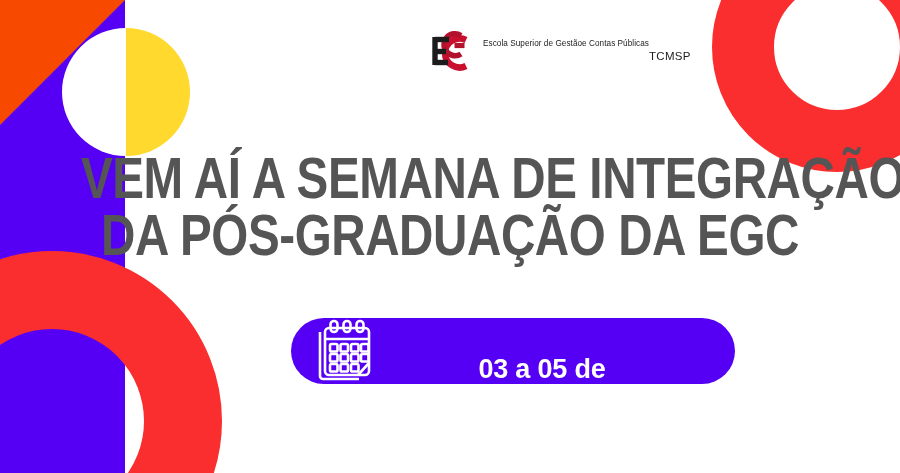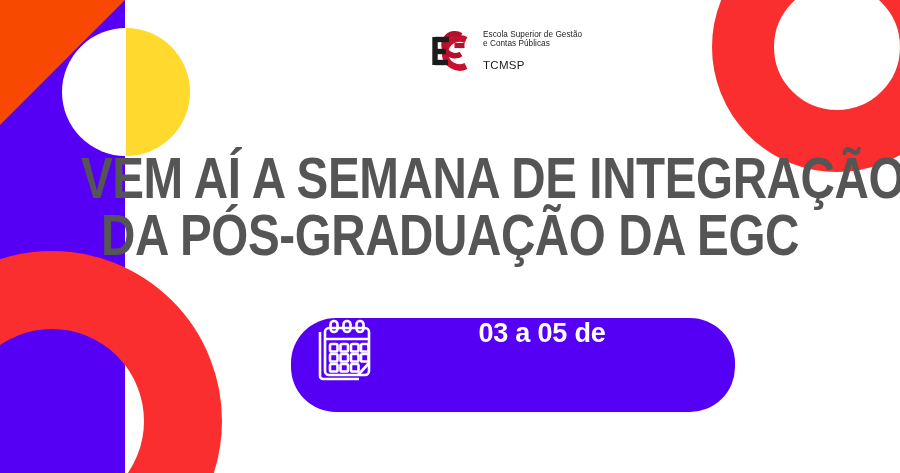--- a/index.html
+++ b/index.html
@@ -93,22 +93,23 @@
     align-items: center;
     gap: 7px;
   }
   .logo-mark {
     width: 48px;
     height: 46px;
     flex: none;
   }
   .logo-text {
     display: flex;
-    flex-direction: column;
+    flex-direction: row;
     line-height: 1.12;
+    text-align: right;
   }
   .logo-line {
     font-size: 8.2px;
     color: #1c1c1c;
     letter-spacing: 0.05px;
     white-space: nowrap;
   }
   .logo-acronym {
     font-size: 11.5px;
     color: #1c1c1c;
@@ -136,25 +137,25 @@
     display: block;
     white-space: nowrap;
   }
 
   
   .date-pill {
     position: absolute;
     left: 291px;
     top: 318px;
     width: 444px;
-    height: 94px;
+    height: 66px;
     background: #5500f5;
     border-radius: 45px;
     display: flex;
-    align-items: flex-start;
+    align-items: flex-end;
     box-sizing: border-box;
     padding-left: 22px;
   }
   .calendar-icon {
     width: 62px;
     height: 66px;
     flex: none;
   }
   .date-text {
     flex: 1;

